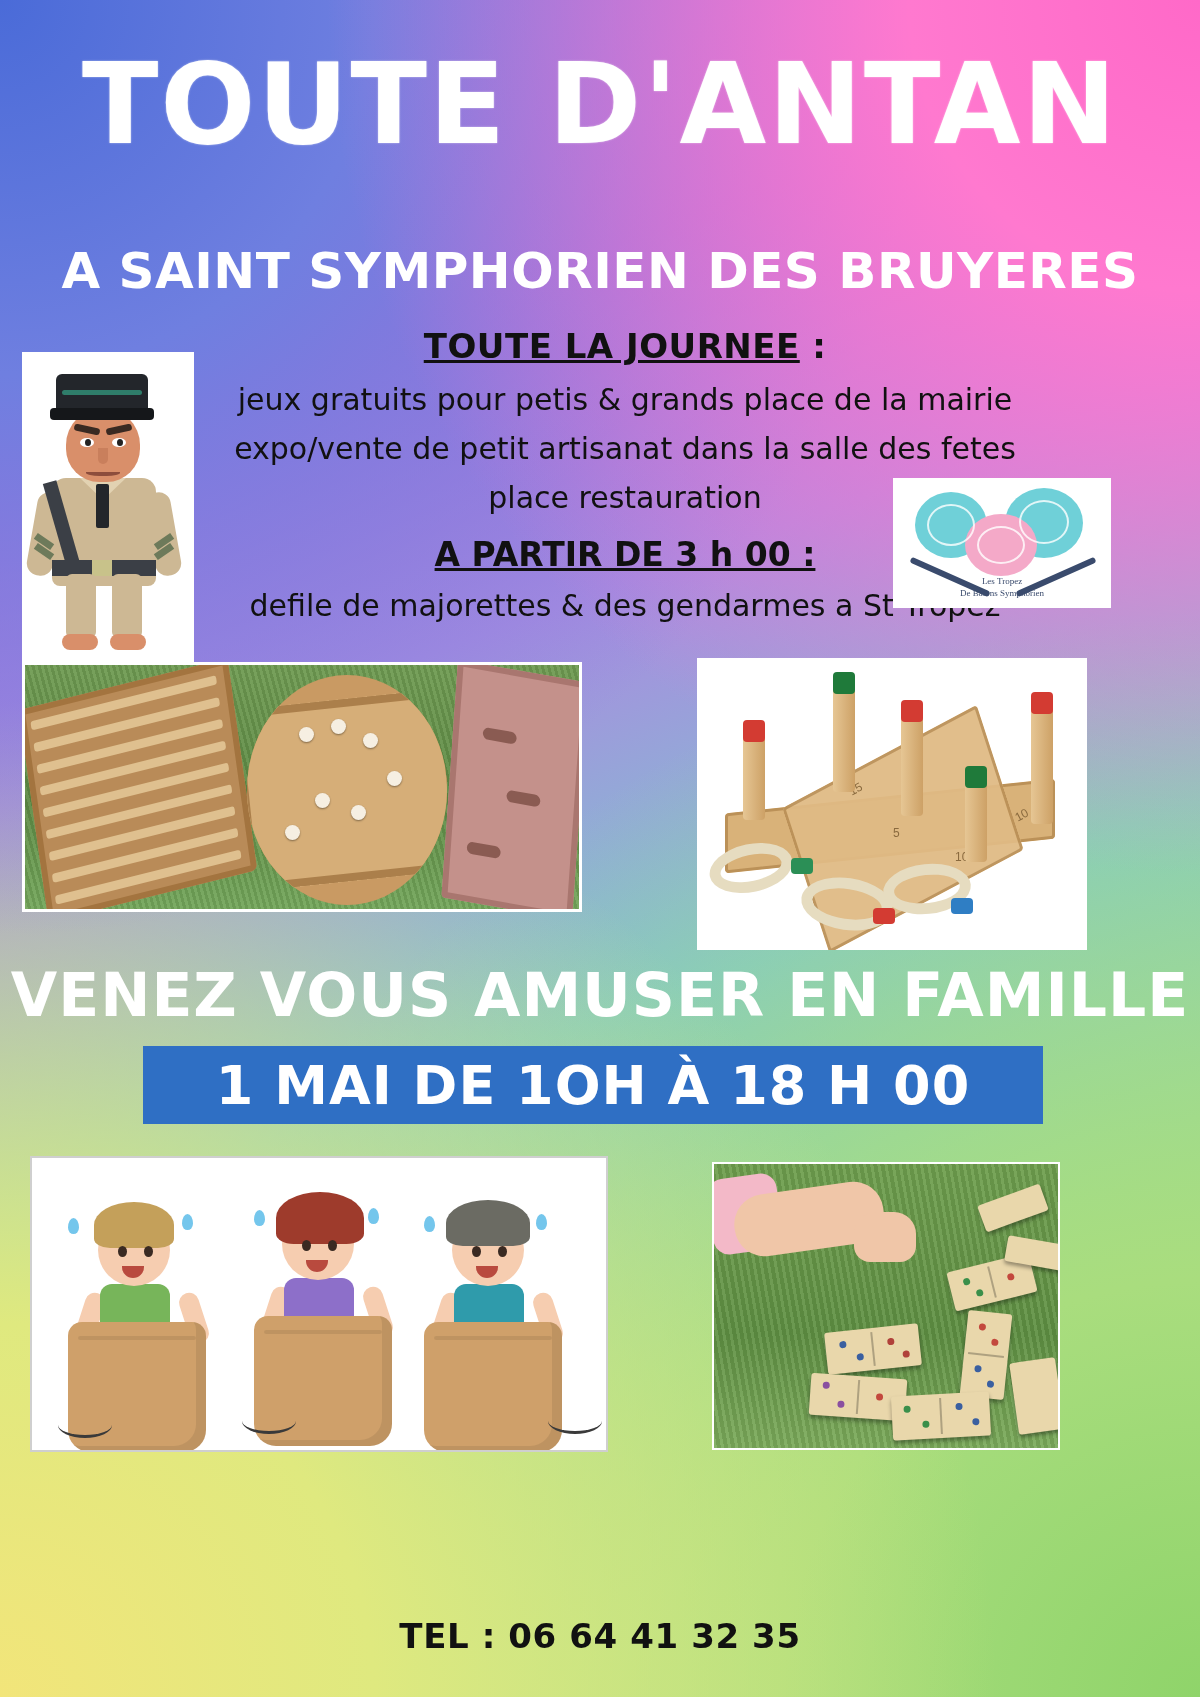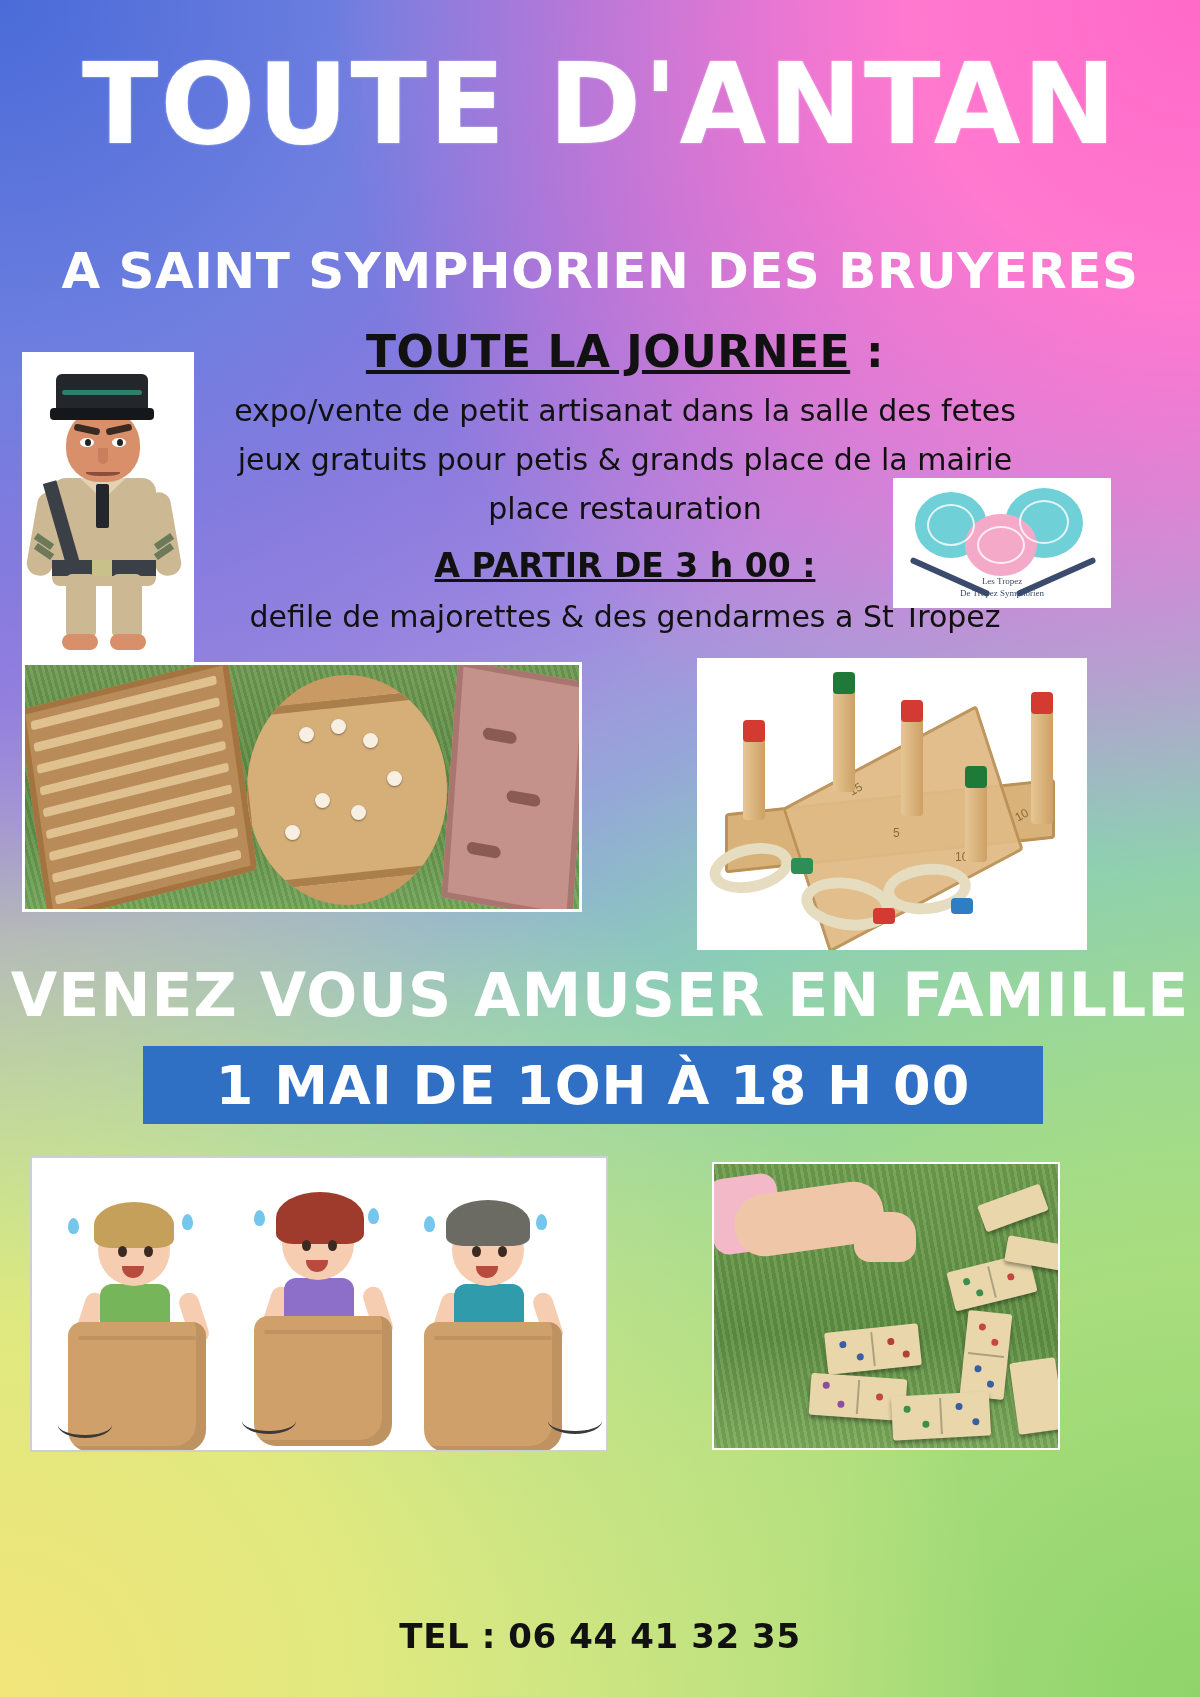--- a/index.html
+++ b/index.html
@@ -46,21 +46,21 @@
   }
 
   
   .info-block {
     position: absolute;
     top: 322px; left: 175px; width: 900px;
     text-align: center;
     color: #111111;
   }
   .info-block .heading {
-    font-size: 44px;
+    font-size: 34px;
     font-weight: 700;
     letter-spacing: 0.5px;
     margin: 4px 0 16px 0;
     font-family: "DejaVu Sans", sans-serif;
   }
   .info-block .heading span.u { text-decoration: underline; }
   .info-block .line {
     font-size: 30px;
     margin: 14px 0;
     font-family: "DejaVu Sans", sans-serif;
@@ -240,22 +240,22 @@
 <div class="poster">
 
   <div class="title">TOUTE D'ANTAN</div>
   <div class="subtitle">A SAINT SYMPHORIEN DES BRUYERES</div>
 
   <div class="info-block">
     <div class="heading">
       <span class="u">TOUTE LA JOURNEE</span>
       <span>:</span>
     </div>
+    <div class="line">jeux gratuits pour petis &amp; grands place de la mairie</div>
     <div class="line">expo/vente de petit artisanat dans la salle des fetes</div>
-    <div class="line">jeux gratuits pour petis &amp; grands place de la mairie</div>
     <div class="line">place restauration</div>
     <div class="heading2">
       <span class="u">A PARTIR DE 3 h 00 :</span>
     </div>
     <div class="line">defile de majorettes &amp; des gendarmes a St Tropez</div>
   </div>
 
   <div class="photo photo-gendarme">
     <div class="g-grass"></div>
     <div class="gend-wrap">
@@ -293,21 +293,21 @@
     <div class="logo-bg"></div>
     <div class="pom pom-a"></div>
     <div class="pom pom-b"></div>
     <div class="pom pom-c"></div>
     <div class="pom-tex" style="left:34px;top:26px;width:48px;height:42px;"></div>
     <div class="pom-tex" style="left:126px;top:22px;width:50px;height:44px;"></div>
     <div class="pom-tex" style="left:84px;top:48px;width:48px;height:38px;"></div>
     <div class="baton baton-1"></div>
     <div class="baton baton-2"></div>
     <div class="logo-text">Les Tropez</div>
-    <div class="logo-text" style="top:110px;">De Tropez Symphorien</div>
+    <div class="logo-text" style="top:110px;">De Batons Symphorien</div>
   </div>
 
   <div class="photo photo-wood">
     <div class="wood-grass"></div>
 
     <div class="wood-panel w1">
       <div class="rung" style="top:14px;"></div>
       <div class="rung" style="top:36px;"></div>
       <div class="rung" style="top:58px;"></div>
       <div class="rung" style="top:80px;"></div>
@@ -469,15 +469,15 @@
       <div class="pip" style="left:30px; top:26px; background:#3a8f4a;"></div>
       <div class="pip" style="left:64px; top:10px; background:#3a5fa0;"></div>
       <div class="pip" style="left:80px; top:26px; background:#3a5fa0;"></div>
     </div>
 
     <div class="dom" style="left:266px; top:30px;  width:66px; height:28px; transform:rotate(-20deg);"></div>
     <div class="dom" style="left:292px; top:76px;  width:58px; height:26px; transform:rotate(10deg);"></div>
     <div class="dom" style="left:300px; top:196px; width:46px; height:72px; transform:rotate(-8deg);"></div>
   </div>
 
-  <div class="footer-tel">TEL : 06 44 41 32 35</div>
+  <div class="footer-tel">TEL : 06 64 41 32 35</div>
 
 </div>
 
 </body></html>

